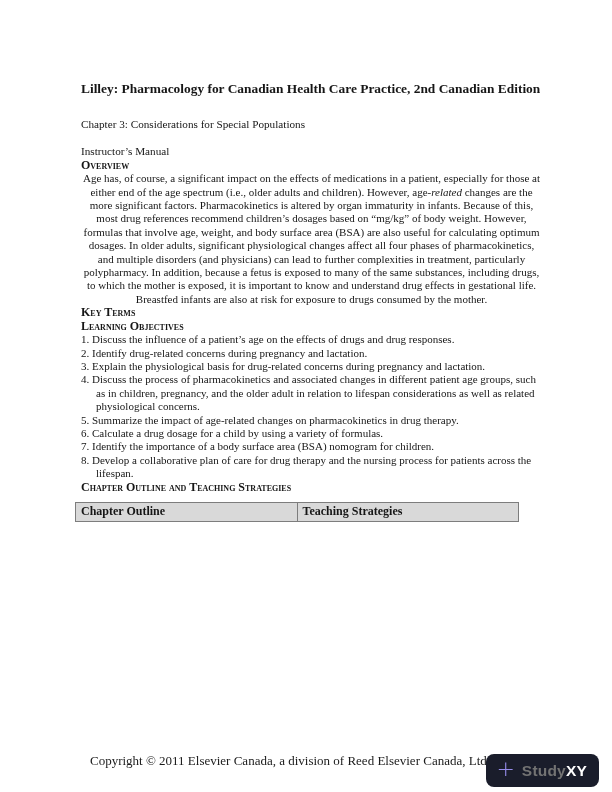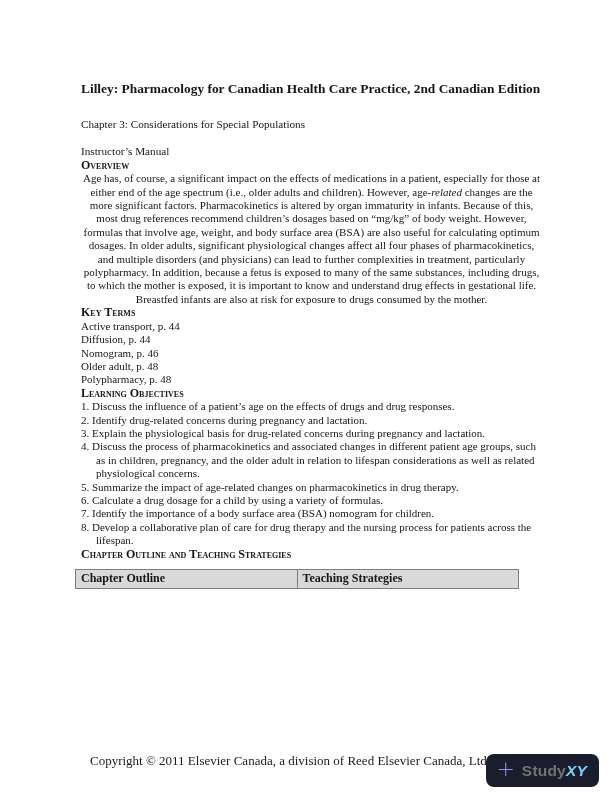--- a/index.html
+++ b/index.html
@@ -101,48 +101,41 @@
     color: #968ceb;
   }
   .brand-text {
     font-family: "Liberation Sans", "DejaVu Sans", sans-serif;
     font-weight: bold;
     font-size: 15.5px;
     letter-spacing: 0.2px;
     line-height: 1;
   }
   .brand-study { color: #737373; }
-  .brand-xy { color: #7dd3fc; font-style: italic; }
+  .brand-xy { color: #ffffff; }
   i.ov-italic { font-style: italic; }
 </style>
 </head>
 <body>
 
 <div class="page">
   <div class="content">
 
     <h1 class="doc-title">Lilley: Pharmacology for Canadian Health Care Practice, 2nd Canadian Edition</h1>
 
     <p class="bold-line chapter-heading">Chapter 3: Considerations for Special Populations</p>
 
     <p class="bold-line manual-heading">Instructor’s Manual</p>
 
     <h2 class="sc overview-heading">Overview</h2>
 
     <p class="body-para"><span>Age has, of course, a significant impact on the effects of medications in a patient, especially for those at either end of the age spectrum (i.e., older adults and children). However, age-</span><i class="ov-italic">related</i><span> changes are the more significant factors. Pharmacokinetics is altered by organ immaturity in infants. Because of this, most drug references recommend children’s dosages based on “mg/kg” of body weight. However, formulas that involve age, weight, and body surface area (BSA) are also useful for calculating optimum dosages. In older adults, significant physiological changes affect all four phases of pharmacokinetics, and multiple disorders (and physicians) can lead to further complexities in treatment, particularly polypharmacy. In addition, because a fetus is exposed to many of the same substances, including drugs, to which the mother is exposed, it is important to know and understand drug effects in gestational life. Breastfed infants are also at risk for exposure to drugs consumed by the mother.</span></p>
 
     <h2 class="sc keyterms-heading">Key Terms</h2>
 
-    <div class="term-list">
-      <div class="term-item">Active transport, p. 44</div>
-      <div class="term-item">Diffusion, p. 44</div>
-      <div class="term-item">Nomogram, p. 46</div>
-      <div class="term-item">Older adult, p. 48</div>
-      <div class="term-item">Polypharmacy, p. 48</div>
-    </div>
 
     <h2 class="sc objectives-heading">Learning Objectives</h2>
 
     <div class="obj-list">
       <div class="obj-item">1. Discuss the influence of a patient’s age on the effects of drugs and drug responses.</div>
       <div class="obj-item">2. Identify drug-related concerns during pregnancy and lactation.</div>
       <div class="obj-item">3. Explain the physiological basis for drug-related concerns during pregnancy and lactation.</div>
       <div class="obj-item">4. Discuss the process of pharmacokinetics and associated changes in different patient age groups, such as in children, pregnancy, and the older adult in relation to lifespan considerations as well as related physiological concerns.</div>
       <div class="obj-item">5. Summarize the impact of age-related changes on pharmacokinetics in drug therapy.</div>
       <div class="obj-item">6. Calculate a drug dosage for a child by using a variety of formulas.</div>

